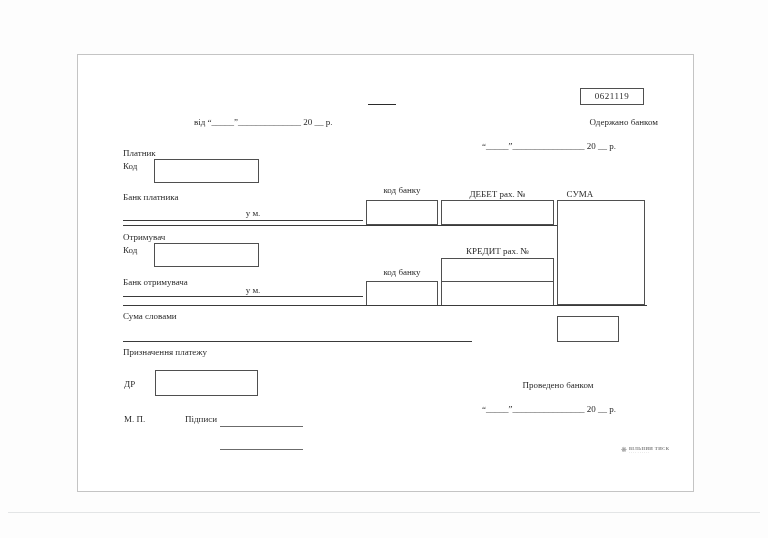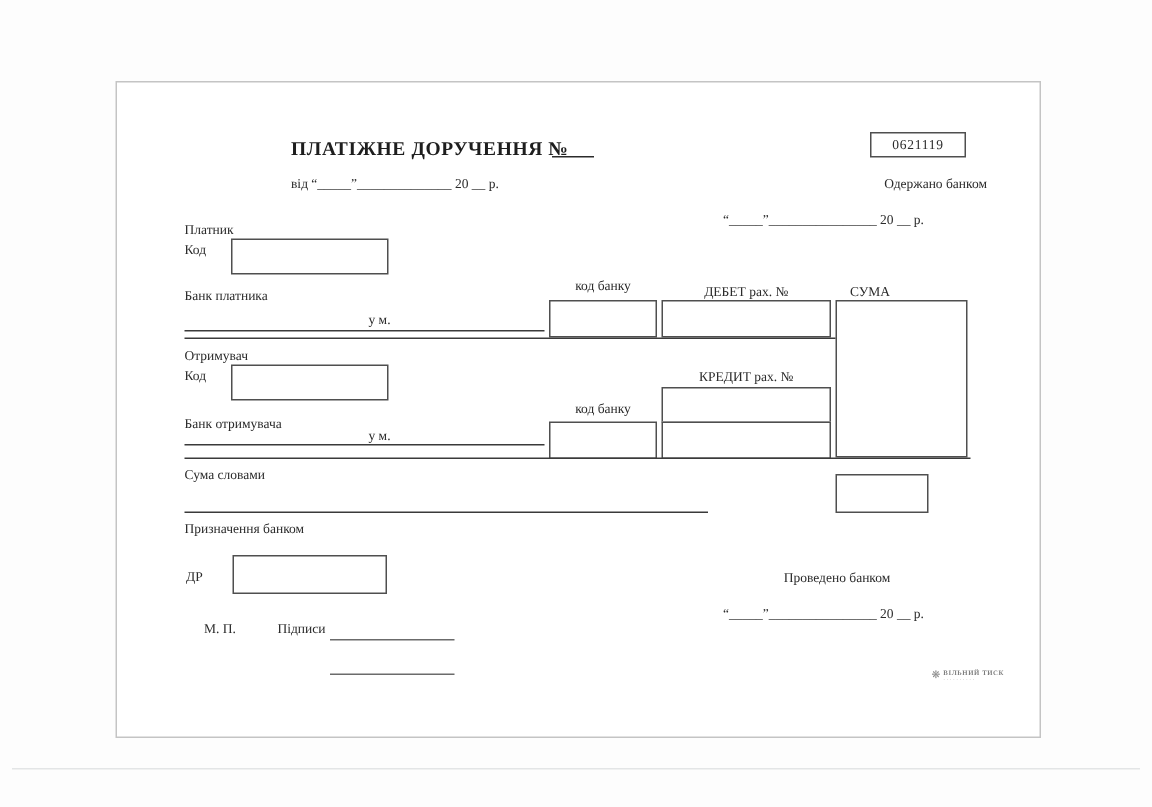--- a/index.html
+++ b/index.html
@@ -42,21 +42,20 @@
   .bottom-edge{
     position:absolute;left:8px;top:512px;width:752px;height:0;
     border-top:1px solid #e3e5e6;
   }
 </style>
 </head>
 <body>
 
 <div class="page">
 
-  <div class="title" style="left:116px;top:36px;">ПЛАТІЖНЕ ДОРУЧЕННЯ №</div>
   <div class="title-blank" style="left:290px;top:49px;width:28px;"></div>
 
   <div class="box" style="left:502px;top:33px;width:64px;height:17px;"></div>
   <div class="code-box-text" style="left:502px;top:34px;width:64px;">0621119</div>
 
   <div class="lbl" style="left:116px;top:62px;">від “_____”______________ 20 __ р.</div>
 
   <div class="lbl ctr" style="left:380px;top:62px;width:200px;text-align:right;">Одержано банком</div>
   <div class="lbl" style="left:404px;top:86px;">“_____”________________ 20 __ р.</div>
 
@@ -91,29 +90,29 @@
   <div class="box" style="left:288px;top:226px;width:72px;height:25px;"></div>
 
   <div class="lbl ctr" style="left:60px;top:230px;width:230px;">у м.</div>
   <div class="rule" style="left:45px;top:241px;width:240px;"></div>
   <div class="rule" style="left:45px;top:250px;width:524px;"></div>
 
   <div class="lbl" style="left:45px;top:256px;">Сума словами</div>
   <div class="box" style="left:479px;top:261px;width:62px;height:26px;"></div>
   <div class="rule" style="left:45px;top:286px;width:349px;"></div>
 
-  <div class="lbl" style="left:45px;top:292px;">Призначення банком</div>
+  <div class="lbl" style="left:45px;top:292px;">Призначення платежу</div>
 
   <div class="lbl" style="left:46px;top:324px;">ДР</div>
   <div class="box" style="left:77px;top:315px;width:103px;height:26px;"></div>
 
   <div class="lbl ctr" style="left:380px;top:325px;width:200px;">Проведено банком</div>
   <div class="lbl" style="left:404px;top:349px;">“_____”________________ 20 __ р.</div>
 
-  <div class="lbl" style="left:58px;top:359px;">М. П.</div>
+  <div class="lbl" style="left:46px;top:359px;">М. П.</div>
   <div class="lbl" style="left:107px;top:359px;">Підписи</div>
   <div class="sig-rule" style="left:142px;top:371px;width:83px;"></div>
   <div class="sig-rule" style="left:142px;top:394px;width:83px;"></div>
 
 
   <div class="brand" style="left:543px;top:391px;">
     <span class="emblem">❋</span>
     <span class="btxt">
       <span class="b1">ВІЛЬНИЙ ТИСК</span>
       <span class="b2">··········</span>

